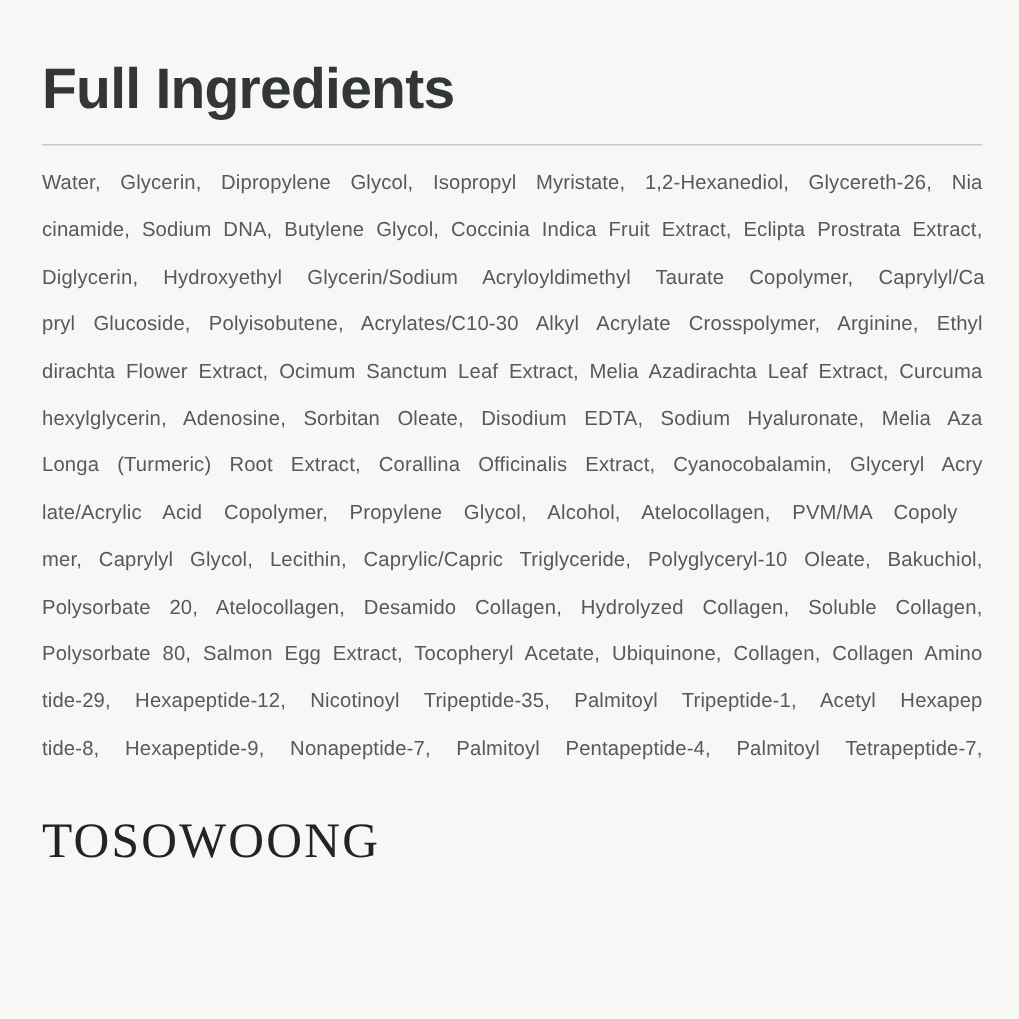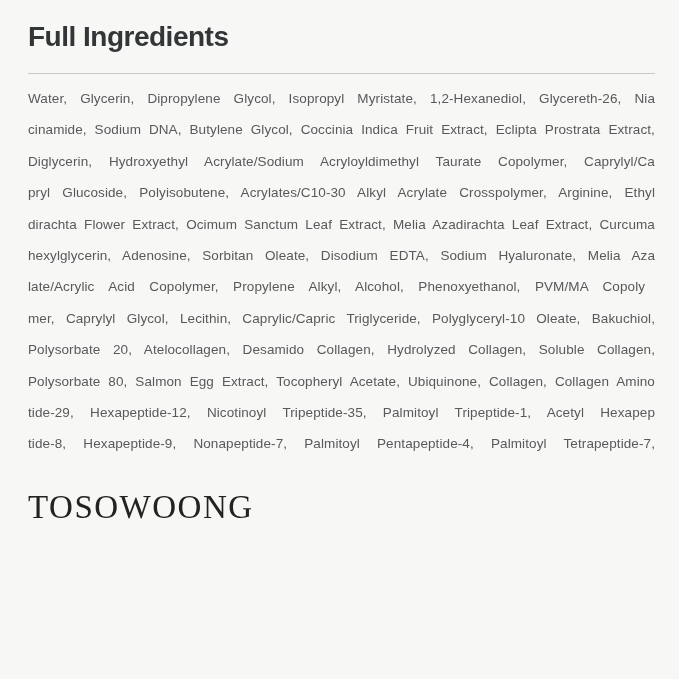--- a/index.html
+++ b/index.html
@@ -13,22 +13,22 @@
     background: var(--color-background, #f7f7f5);
     font-family: "Liberation Sans", sans-serif;
     overflow: hidden;
     box-sizing: border-box;
   }
   .content {
     padding: 0 24px 0 28px;
   }
   .page-title {
     margin: 0;
-    padding-top: 14px;
-    font-size: 28px;
+    padding-top: 37px;
+    font-size: 38px;
     line-height: 46px;
     font-weight: 700;
     letter-spacing: -0.5px;
     color: var(--color-title, #333638);
   }
   .title-divider {
     border: none;
     border-top: 1px solid var(--color-divider, #c9c9c9);
     margin: 13px 0 0 0;
   }
@@ -54,25 +54,26 @@
 </head>
 <body>
 
 <div class="page">
   <div class="content">
     <h1 class="page-title">Full Ingredients</h1>
     <hr class="title-divider">
     <div class="ingredients">
         <div class="ing-line" style="word-spacing: 9.21px;"><span>Water, Glycerin, Dipropylene Glycol, Isopropyl Myristate, 1,2-Hexanediol, Glycereth-26, Nia</span></div>
         <div class="ing-line" style="word-spacing: 4.08px;"><span>cinamide, Sodium DNA, Butylene Glycol, Coccinia Indica Fruit Extract, Eclipta Prostrata Extract,</span></div>
-        <div class="ing-line" style="word-spacing: 12.91px;"><span>Diglycerin, Hydroxyethyl Acrylate/Sodium Acryloyldimethyl Taurate Copolymer, Caprylyl/Ca</span></div>
+        <div class="ing-line" style="word-spacing: 12.91px;"><span>Diglycerin, Hydroxyethyl Glycerin/Sodium Acryloyldimethyl Taurate Copolymer, Caprylyl/Ca</span></div>
         <div class="ing-line" style="word-spacing: 8.29px;"><span>pryl Glucoside, Polyisobutene, Acrylates/C10-30 Alkyl Acrylate Crosspolymer, Arginine, Ethyl</span></div>
         <div class="ing-line" style="word-spacing: 3.36px;"><span>dirachta Flower Extract, Ocimum Sanctum Leaf Extract, Melia Azadirachta Leaf Extract, Curcuma</span></div>
         <div class="ing-line" style="word-spacing: 7.78px;"><span>hexylglycerin, Adenosine, Sorbitan Oleate, Disodium EDTA, Sodium Hyaluronate, Melia Aza</span></div>
-        <div class="ing-line" style="word-spacing: 10.62px;"><span>late/Acrylic Acid Copolymer, Propylene Alkyl, Alcohol, Phenoxyethanol, PVM/MA Copoly</span></div>
+        <div class="ing-line" style="word-spacing: 8.22px;"><span>Longa (Turmeric) Root Extract, Corallina Officinalis Extract, Cyanocobalamin, Glyceryl Acry</span></div>
+        <div class="ing-line" style="word-spacing: 10.62px;"><span>late/Acrylic Acid Copolymer, Propylene Glycol, Alcohol, Atelocollagen, PVM/MA Copoly</span></div>
         <div class="ing-line" style="word-spacing: 7.4px;"><span>mer, Caprylyl Glycol, Lecithin, Caprylic/Capric Triglyceride, Polyglyceryl-10 Oleate, Bakuchiol,</span></div>
         <div class="ing-line" style="word-spacing: 8.7px;"><span>Polysorbate 20, Atelocollagen, Desamido Collagen, Hydrolyzed Collagen, Soluble Collagen,</span></div>
         <div class="ing-line" style="word-spacing: 4.09px;"><span>Polysorbate 80, Salmon Egg Extract, Tocopheryl Acetate, Ubiquinone, Collagen, Collagen Amino</span></div>
         <div class="ing-line" style="word-spacing: 12.4px;"><span>tide-29, Hexapeptide-12, Nicotinoyl Tripeptide-35, Palmitoyl Tripeptide-1, Acetyl Hexapep</span></div>
         <div class="ing-line" style="word-spacing: 13.26px;"><span>tide-8, Hexapeptide-9, Nonapeptide-7, Palmitoyl Pentapeptide-4, Palmitoyl Tetrapeptide-7,</span></div>
       </div>
     <div class="brand">TOSOWOONG</div>
   </div>
 </div>
 

